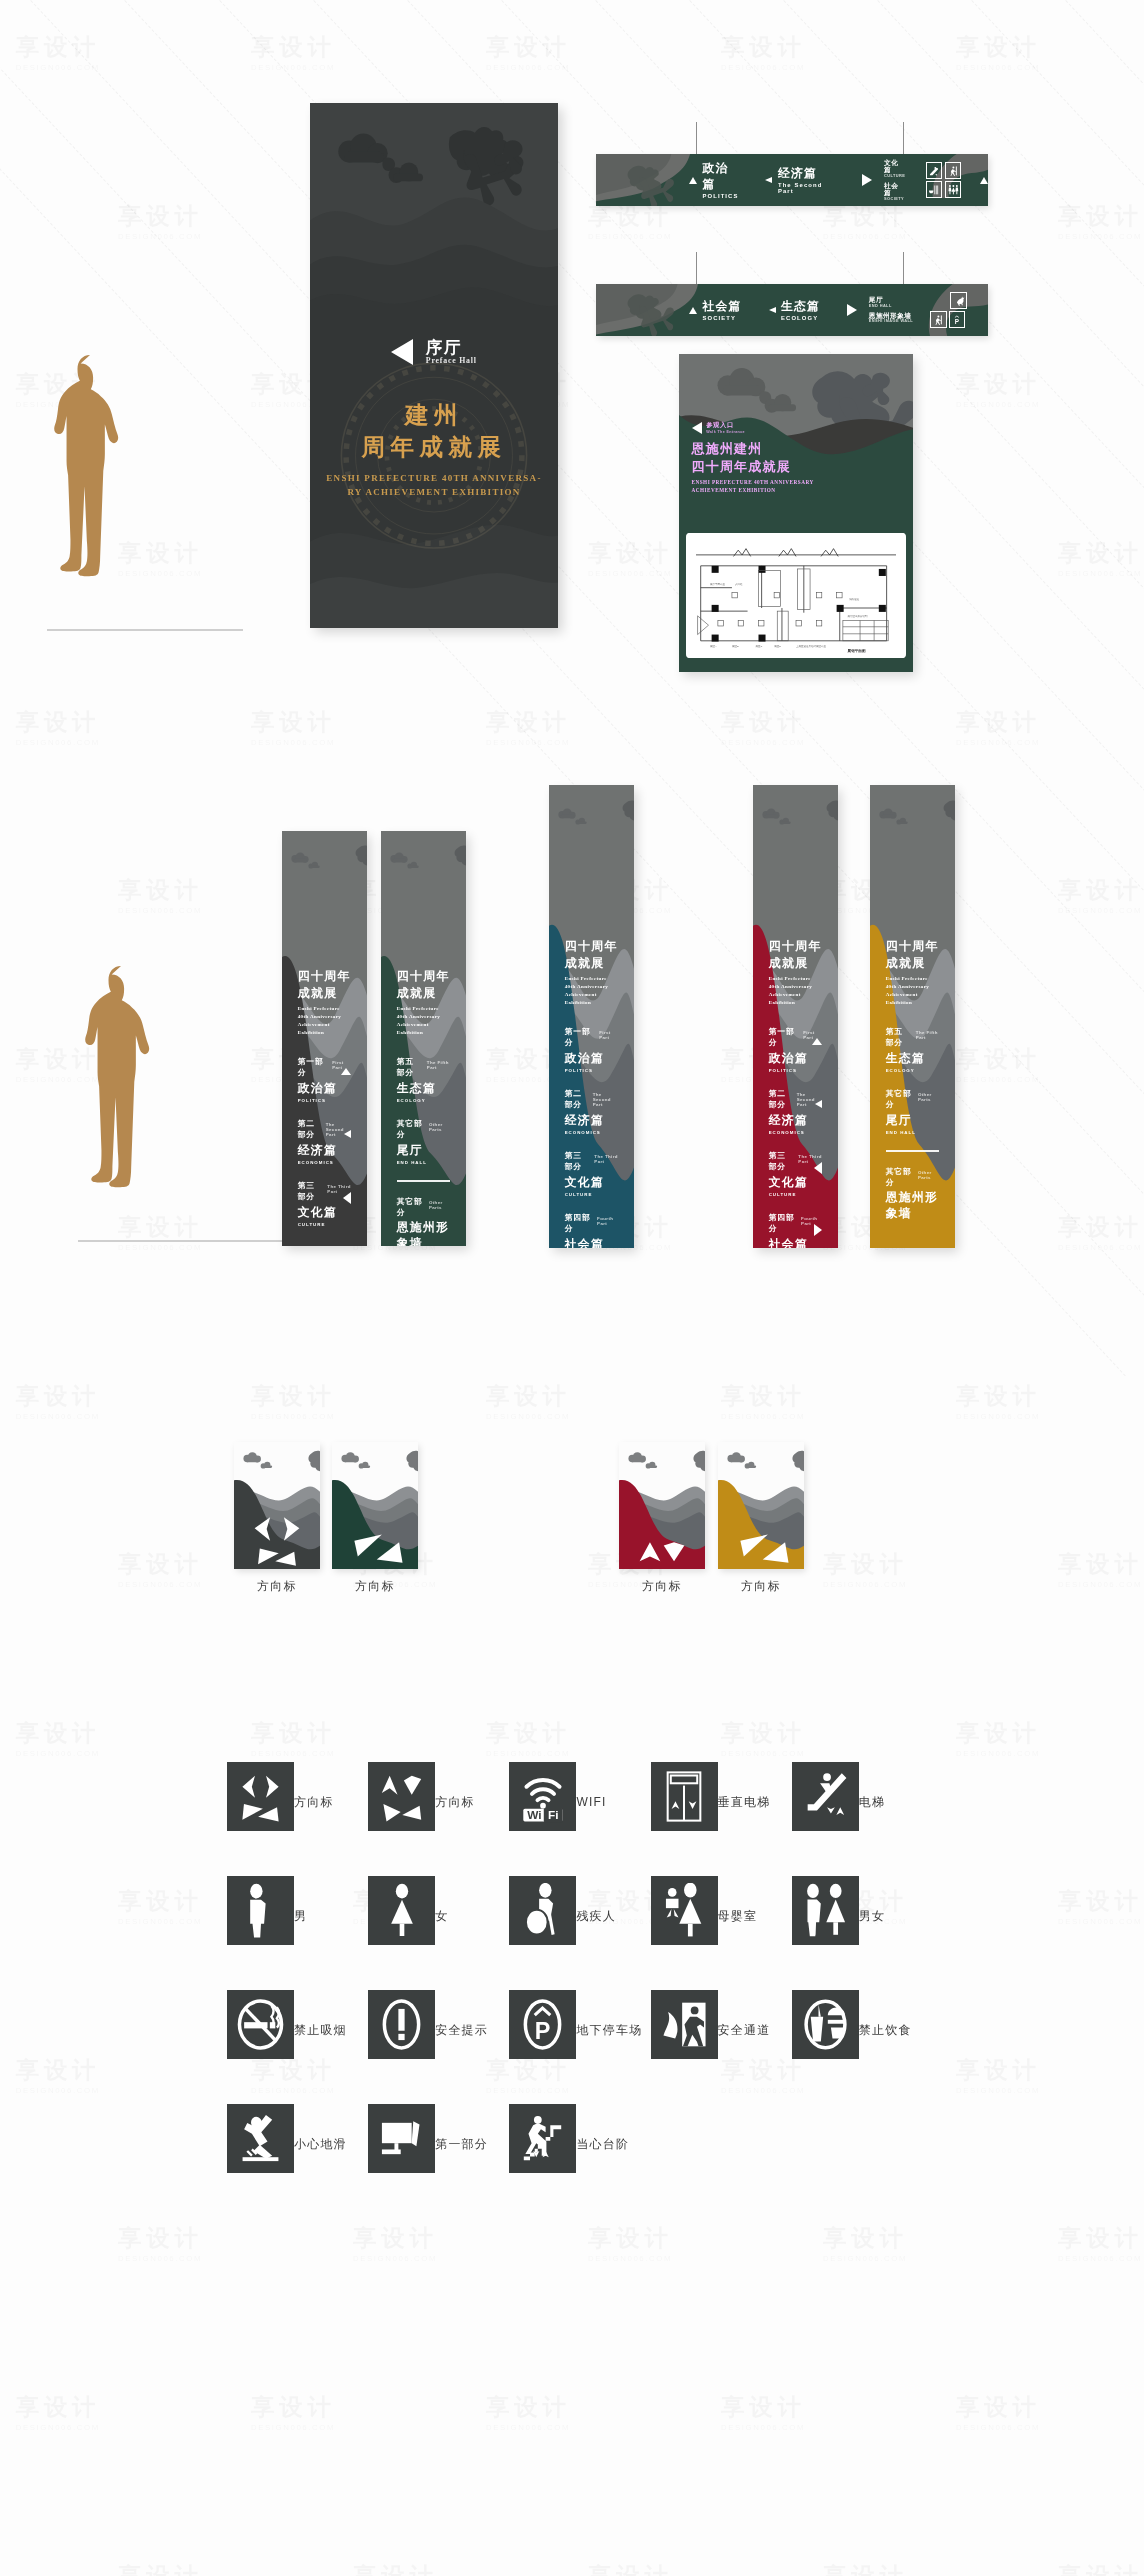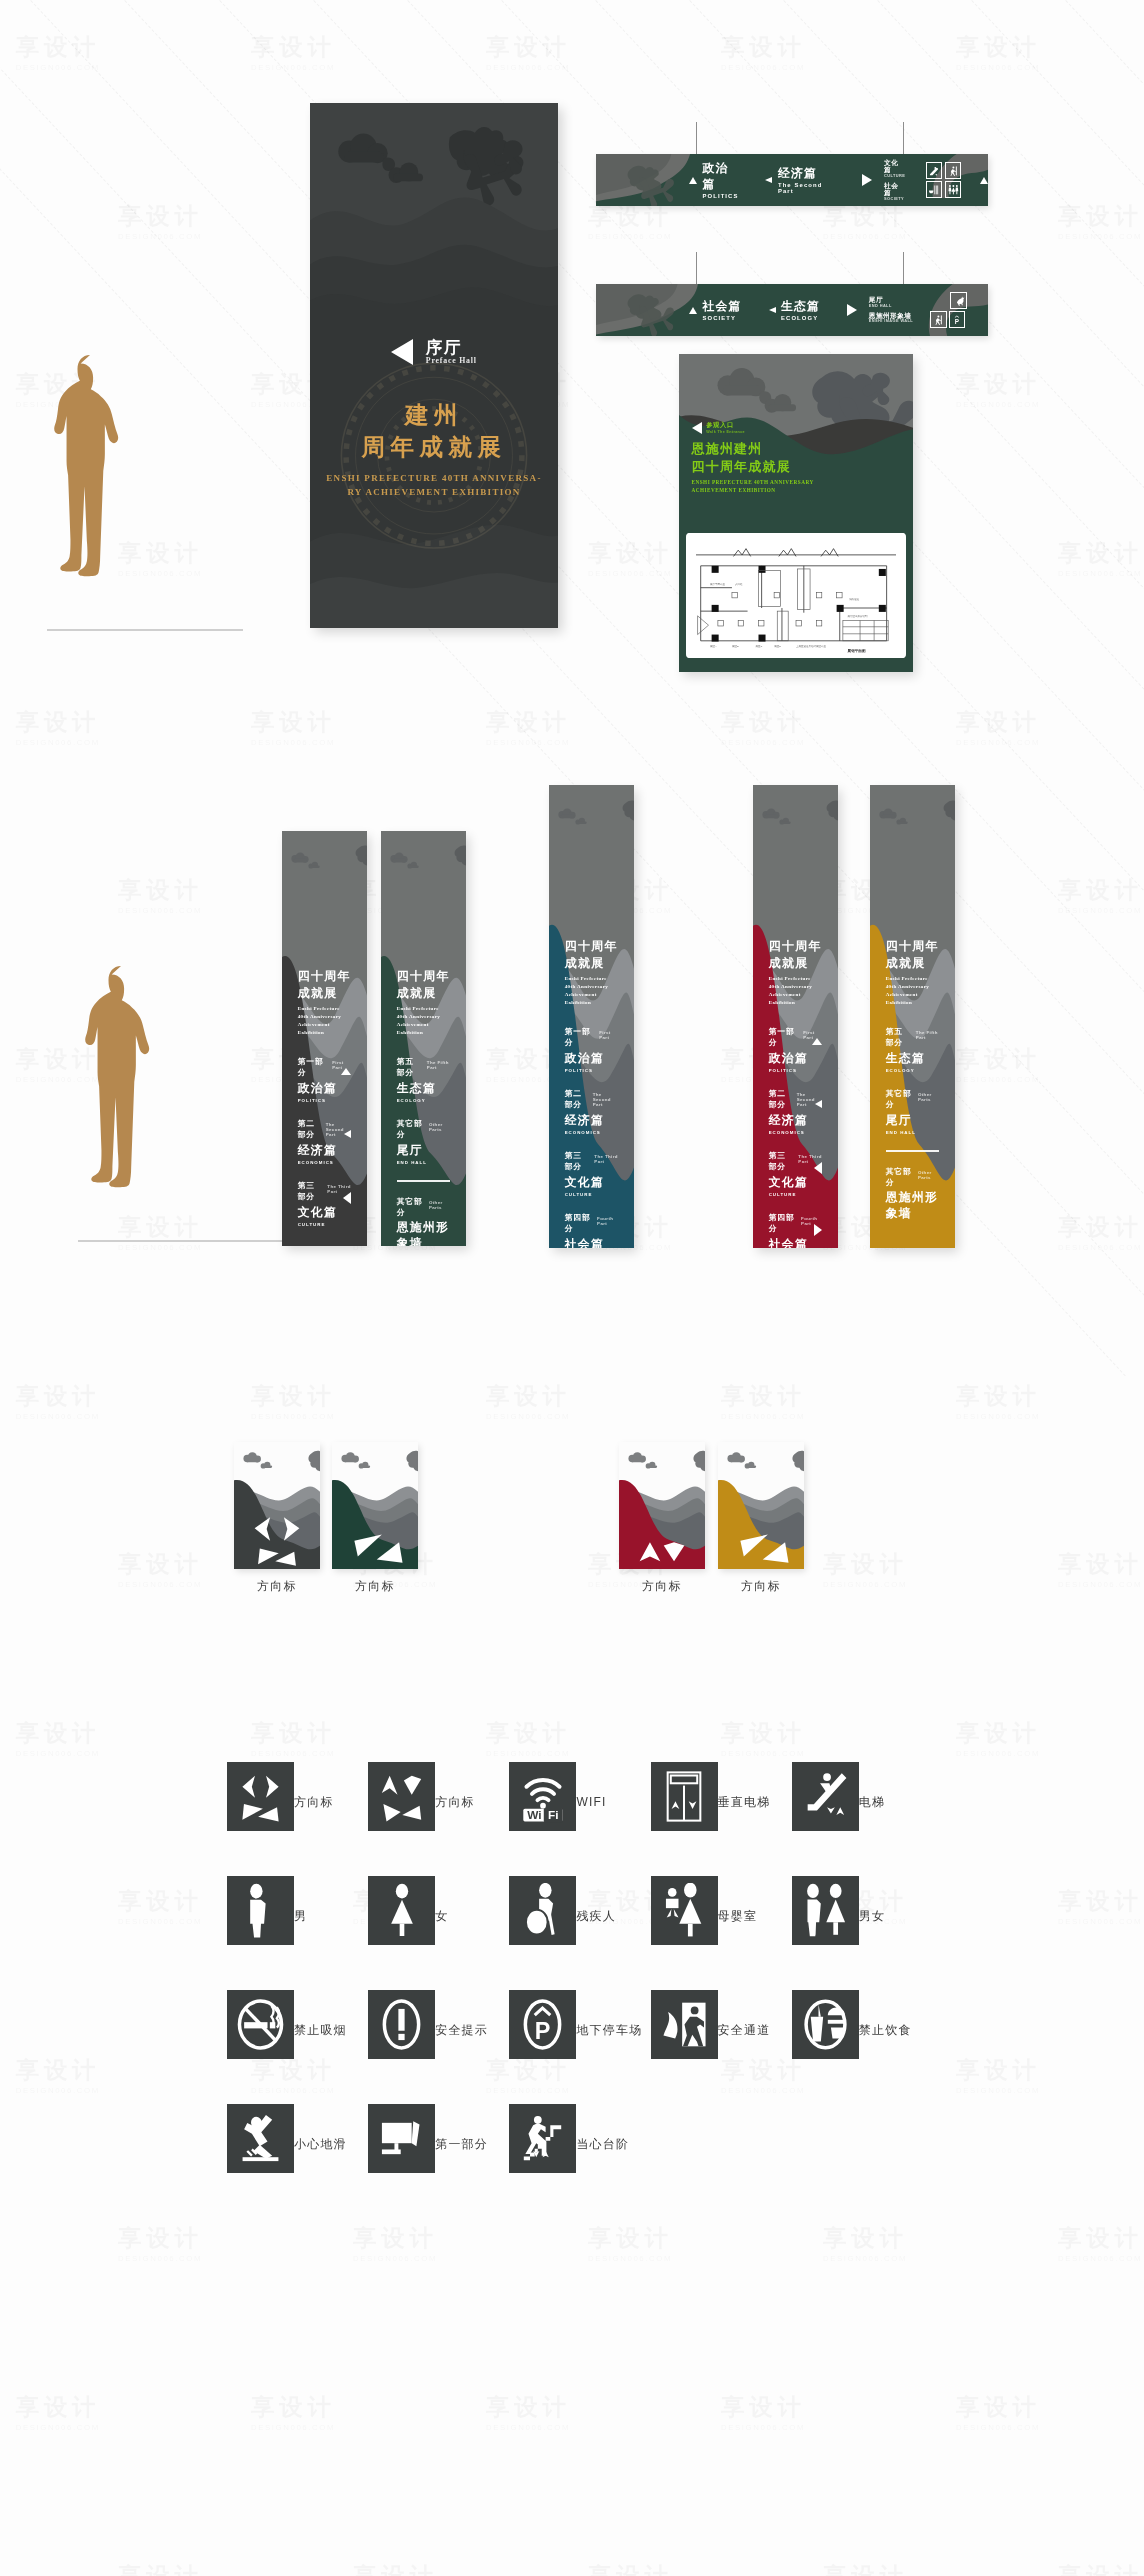--- a/index.html
+++ b/index.html
@@ -76,21 +76,21 @@
   .ar-dl { width:0;height:0;border-top:3.9px solid transparent;border-bottom:3.9px solid transparent;border-right:7px solid #fff; }
   .ar-rt { width:0;height:0;border-top:6.3px solid transparent;border-bottom:6.3px solid transparent;border-left:10.2px solid #fff; }
   .ico-box { width: 16.5px; height: 16.5px; border: 0.9px solid #fff; display:flex;align-items:center;justify-content:center; }
   .ico-grid { display:grid; grid-template-columns: 16.5px 16.5px; grid-auto-rows: 16.5px; gap: 2.4px; }
 
   .map-board {
     position: absolute; left: 679px; top: 354px; width: 234px; height: 318px;
     background: #2c4a3f; overflow: hidden;
     box-shadow: 3.9px 4.7px 10.2px rgba(0,0,0,0.15);
   }
-  .map-head { position: absolute; left: 12.5px; top: 67px; color: #84cc16; z-index: 3; }
+  .map-head { position: absolute; left: 12.5px; top: 67px; color: #f0abfc; z-index: 3; }
   .map-head .entry { display:flex; align-items:center; gap:4.7px; margin-bottom: 6.3px; }
   .map-head .entry .tri-left { border-top-width:6.3px;border-bottom-width:6.3px;border-right-width:10.2px; }
   .map-head .entry .ecn { font-size: 6.3px; font-weight: 700; letter-spacing: 0.6px; }
   .map-head .entry .een { font-size: 3.6px; font-weight: 700; letter-spacing: 0.4px; opacity:.8; }
   .map-head .mcn { font-size: 13px; font-weight: 700; letter-spacing: 1.2px; line-height: 1.35; }
   .map-head .men { font-size: 5.2px; font-weight: 700; letter-spacing: 0.5px; line-height: 1.5; margin-top:3.9px; font-family:"Liberation Serif",serif; }
   .map-plan {
     position: absolute; left: 7px; top: 179px; width: 220px; height: 125px;
     background: #fff; border-radius: 3.9px; overflow: hidden; z-index: 3;
   }

